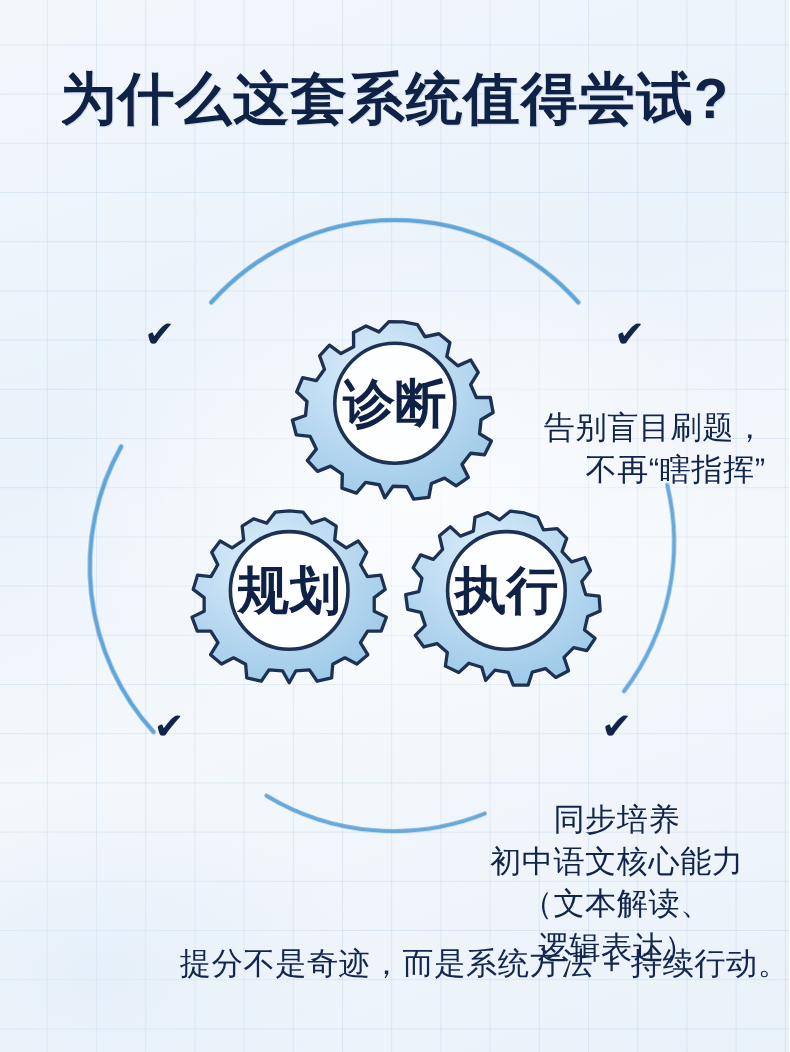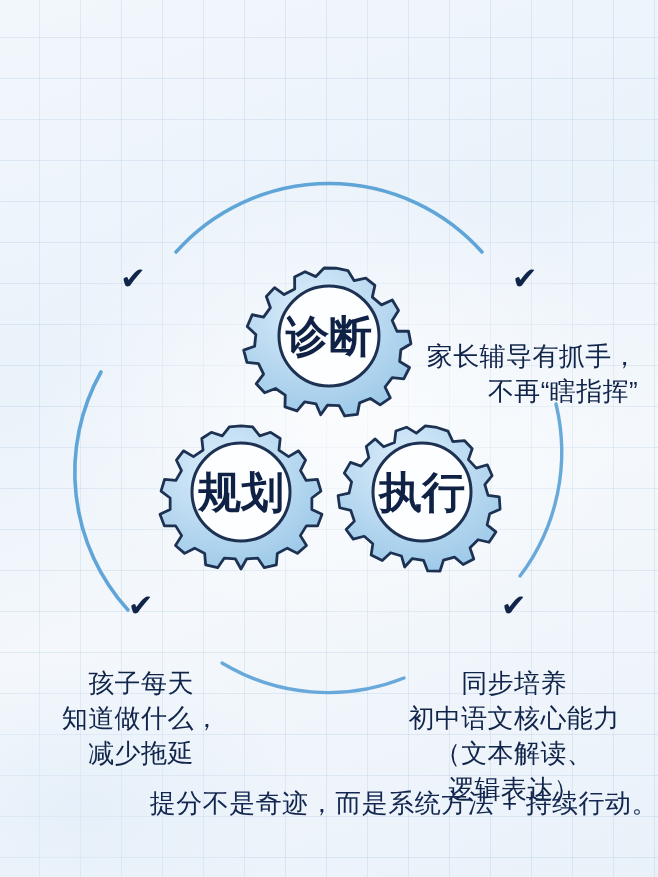--- a/index.html
+++ b/index.html
@@ -112,20 +112,21 @@
   }
 </style>
 </head>
 <body>
 
 <div class="poster">
 
   <div class="grid-layer"></div>
   <div class="glow-layer"></div>
 
+  <div class="title">为什么这套系统值得尝试?</div>
 
   <svg class="diagram" viewBox="0 0 658 877">
     <defs>
       <radialGradient id="gearGrad" cx="38%" cy="30%" r="78%">
         <stop offset="0%" stop-color="#dceefb"></stop>
         <stop offset="45%" stop-color="#bfdcf2"></stop>
         <stop offset="100%" stop-color="#9ac8e8"></stop>
       </radialGradient>
       <filter id="softBlur" x="-25%" y="-25%" width="150%" height="150%">
         <feGaussianBlur stdDeviation="0.5"></feGaussianBlur>
@@ -165,29 +166,26 @@
       </g>
     </g>
   </svg>
 
   <div class="benefit b-tl">
     <span class="check">✔</span>
   </div>
 
   <div class="benefit b-tr">
     <span class="check">✔</span>
-    <span>家长辅导有抓手，
+    <span>告别盲目刷题，
 不再“瞎指挥”</span>
   </div>
 
   <div class="benefit b-bl">
     <span class="check">✔</span>
-    <span>孩子每天
-知道做什么，
-减少拖延</span>
   </div>
 
   <div class="benefit b-br">
     <span class="check">✔</span>
     <span>同步培养
 初中语文核心能力
 （文本解读、
 逻辑表达）</span>
   </div>
 

